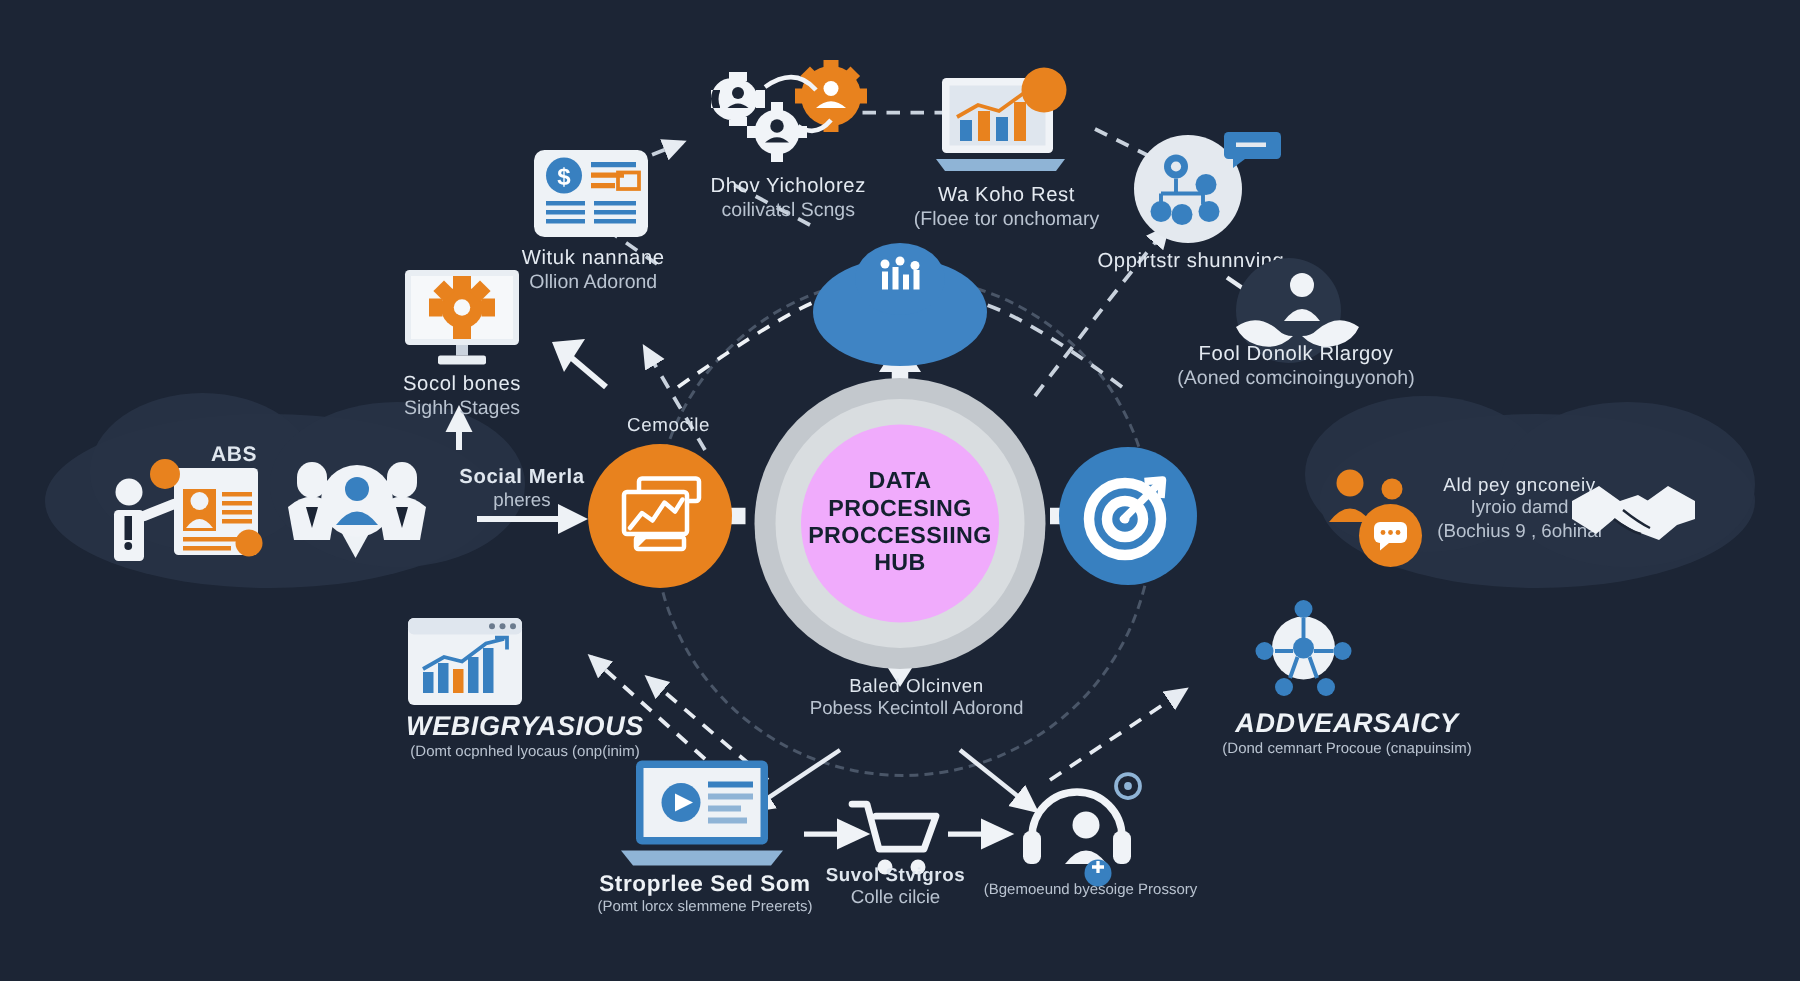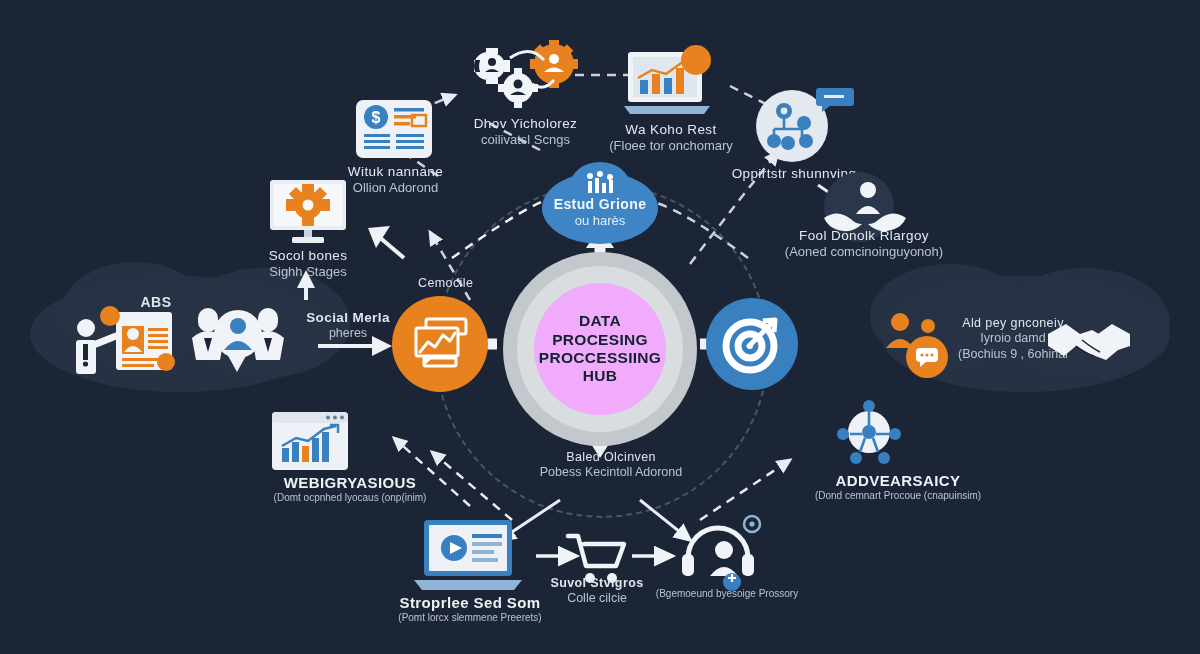--- a/index.html
+++ b/index.html
@@ -89,21 +89,21 @@
   }
   .label .t2 {
     font-size: 10px;
     color: #b9c3d0;
     display: block;
   }
   .label.small .t1 { font-size: 12.5px; font-weight: normal; color: #dfe6ee; }
   .label.small .t2 { font-size: 12.5px; }
   .label.mid .t1 { font-size: 13.5px; font-weight: normal; color: #e4eaf1; }
   .label.mid .t2 { font-size: 13px; }
-  .label.big .t1 { font-size: 15px; }
+  .label.big .t1 { font-size: 18px; font-style: italic; }
 
   .tile {
     position: absolute;
     background: #eef2f6;
     border-radius: 7px;
   }
   svg { display: block; overflow: visible; }
   .arrowsvg { position: absolute; left: 0; top: 0; pointer-events: none; }
 </style>
 </head>
@@ -241,24 +241,20 @@
     </svg>
     <svg width="34" height="22" viewBox="0 0 34 22" style="position:absolute; left:43px; top:12px;">
       <circle cx="7" cy="4" r="3" fill="#fff"></circle>
         <circle cx="17" cy="2" r="3" fill="#fff"></circle>
         <circle cx="27" cy="5" r="3" fill="#fff"></circle>
       <rect x="5" y="9" width="4" height="12" fill="#fff"></rect>
       <rect x="12" y="6" width="4" height="15" fill="#fff"></rect>
       <rect x="19" y="11" width="4" height="10" fill="#fff"></rect>
       <rect x="26" y="8" width="4" height="13" fill="#fff"></rect>
     </svg>
-    <div class="label" style="left:-10px; top:36px; width:140px;">
-      <span class="t1" style="color:#f2f7fb; font-size:14px;">Estud Grione</span>
-      <span class="t2" style="color:#e4eef7; font-size:13px;">ou harès</span>
-    </div>
   </div>
 
   <div class="node" style="left:470px; top:38px;">
     <svg width="110" height="78" viewBox="0 0 110 78">
       <g fill="#f1f4f8">
         <path d="M22,28 m-4,-14 a14,14 0 1,1 0,28 a14,14 0 1,1 0,-28z
                  M16,10 h12 v6 h-12z M16,40 h12 v6 h-12z M4,22 v12 h6 v-12z M34,22 v12 h6 v-12z"></path>
       </g>
       <circle cx="22" cy="28" r="13" fill="#f1f4f8"></circle>
       <circle cx="22" cy="24" r="4" fill="#1c2535"></circle>
@@ -512,21 +508,21 @@
       <circle cx="20" cy="56" r="6" fill="#3880c0"></circle>
       <circle cx="48" cy="56" r="6" fill="#3880c0"></circle>
       <path d="M33,10 v14 M14,32 h12 M40,32 h13 M24,50 L29,36 M42,50 L37,36" stroke="#3880c0" stroke-width="2.6"></path>
     </svg>
     <div class="label big" style="left:-68px; top:70px; width:260px;">
       <span class="t1">ADDVEARSAICY</span>
       <span class="t2">(Dond cemnart Procoue (cnapuinsim)</span>
     </div>
   </div>
 
-  <div class="node" style="left:414px; top:518px;">
+  <div class="node" style="left:414px; top:505px;">
     <svg width="108" height="76" viewBox="0 0 108 76">
       <rect x="10" y="2" width="88" height="56" rx="4" fill="#3880c0"></rect>
       <rect x="15" y="7" width="78" height="46" fill="#eef2f6"></rect>
       <circle cx="40" cy="30" r="13" fill="#3880c0"></circle>
       <path d="M36,24 L48,30 L36,36z" fill="#fff"></path>
       <rect x="58" y="16" width="30" height="4" fill="#3880c0"></rect>
       <rect x="58" y="24" width="30" height="4" fill="#8fb4d6"></rect>
       <rect x="58" y="32" width="22" height="4" fill="#8fb4d6"></rect>
       <rect x="58" y="40" width="26" height="4" fill="#8fb4d6"></rect>
       <path d="M0,62 h108 l-8,10 h-92z" fill="#8fb4d6"></path>

